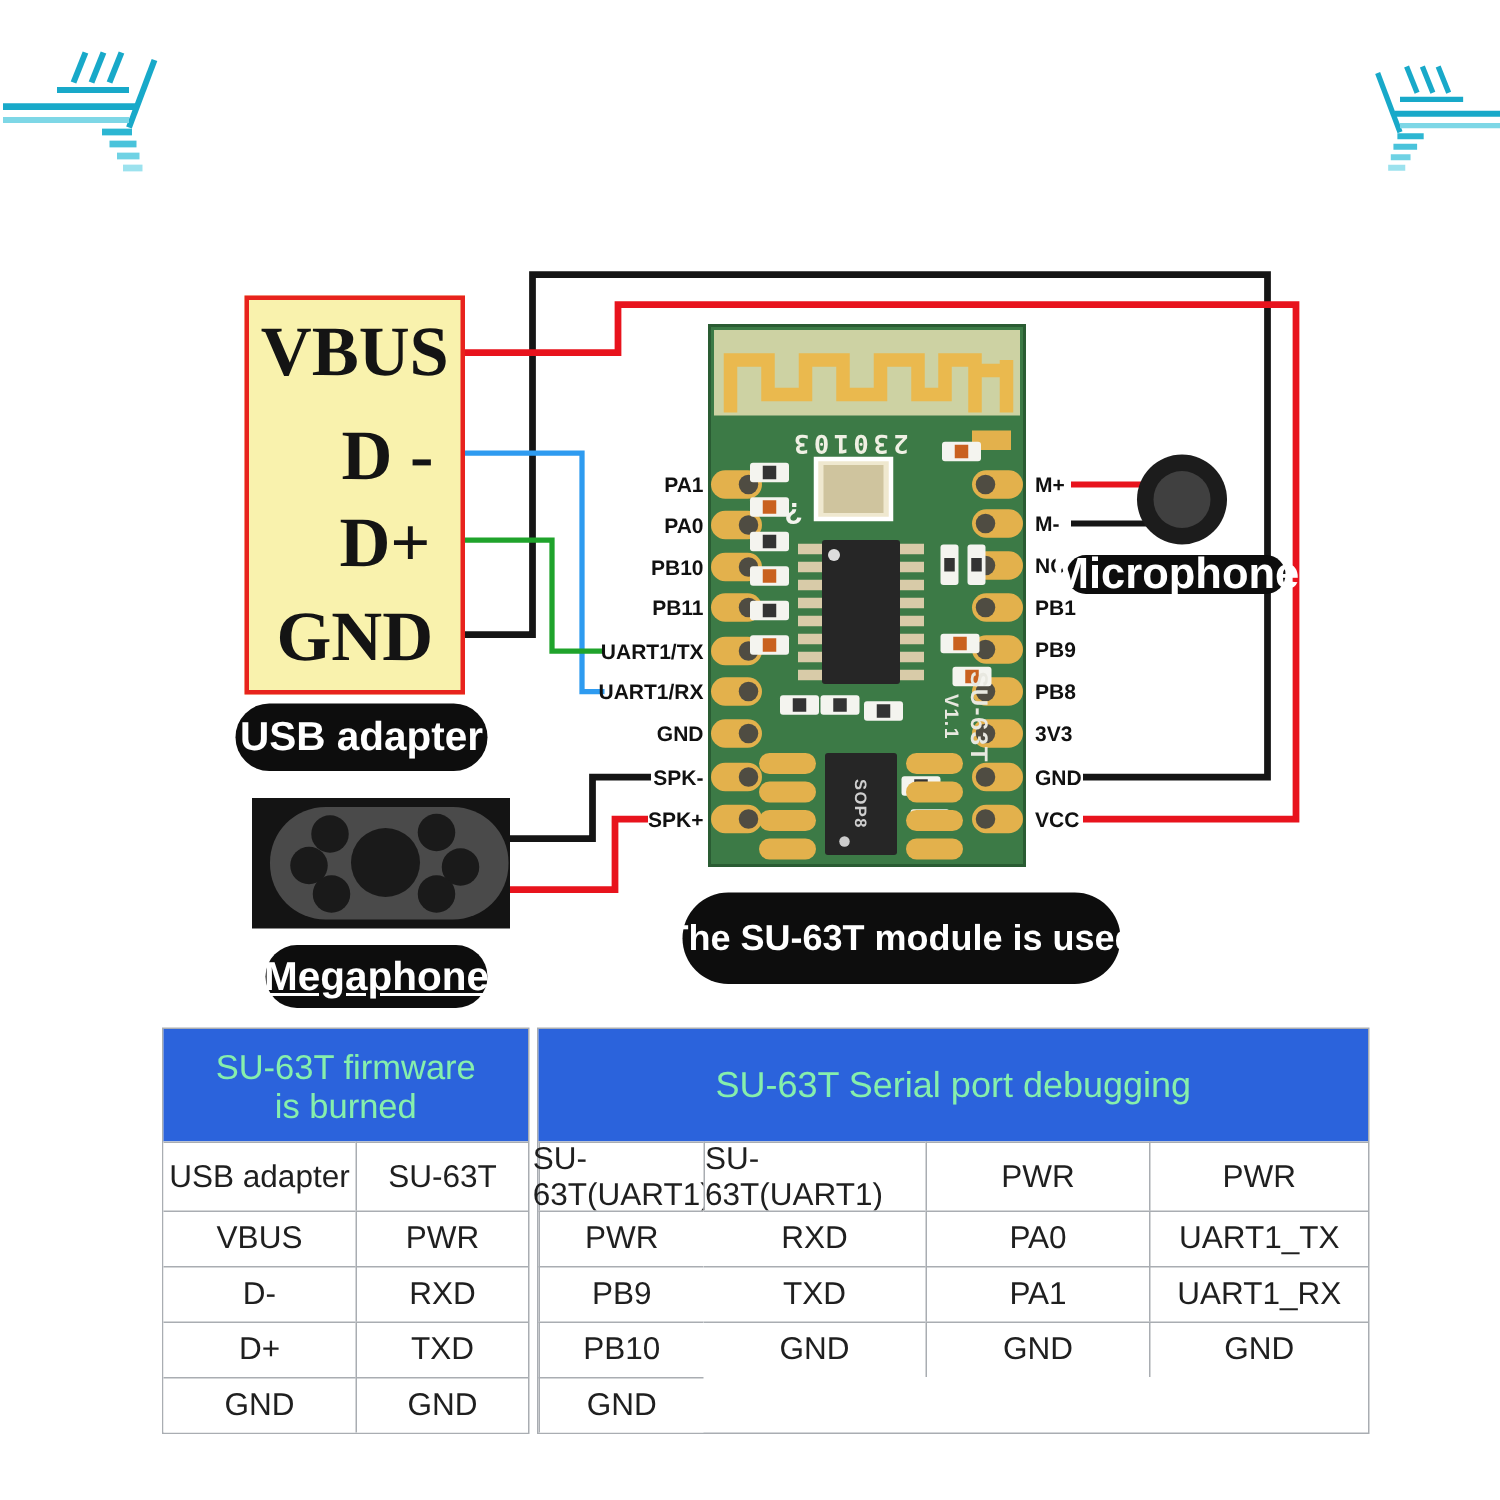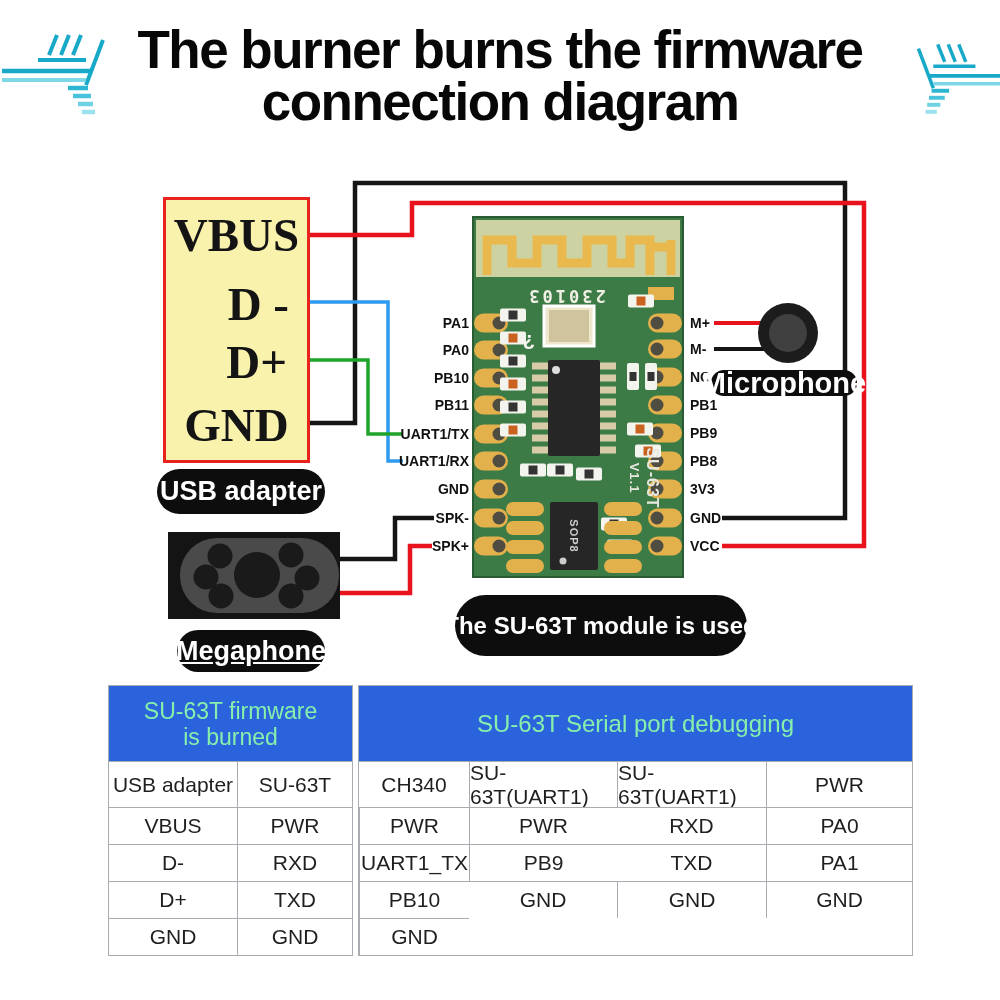--- a/index.html
+++ b/index.html
@@ -78,24 +78,20 @@
           <path d="M84,57 L101,12"></path>
       </g>
       <path d="M0,52 H84" stroke="#7ed7e6" stroke-width="4" fill="none"></path>
       <path d="M66,60 H86" stroke="#2cb6d2" stroke-width="4.5" fill="none"></path>
       <path d="M71,68 H89" stroke="#49c3db" stroke-width="4.5" fill="none"></path>
       <path d="M76,76 H91" stroke="#6fd2e4" stroke-width="4.5" fill="none"></path>
       <path d="M80,84 H93" stroke="#9ce2ee" stroke-width="4.5" fill="none"></path>
     </g>
   </svg>
 
-  <div class="title">
-    <div>The burner burns the firmware</div>
-    <div>connection diagram</div>
-  </div>
 
   <svg class="diagram" viewBox="0 0 1000 1000">
     <defs>
       <g id="padL">
           <rect x="474" y="-9.5" width="34" height="19" rx="9.5" fill="#e3b14c"></rect>
           <circle cx="499" cy="0" r="6.5" fill="#4f4c42"></circle>
         </g>
       <g id="padR">
           <rect x="648" y="-9.5" width="34" height="19" rx="9.5" fill="#e3b14c"></rect>
           <circle cx="657" cy="0" r="6.5" fill="#4f4c42"></circle>
@@ -288,32 +284,32 @@
       <div class="cell">GND</div>
       <div class="cell nl">GND</div>
     </div>
   </div>
 
   <div class="tbl tbl-right">
     <div class="hdr" style="background-color: rgb(43, 99, 220);">
       <div>SU-63T Serial port debugging</div>
     </div>
     <div class="grid">
-      <div class="cell">CH340</div>
       <div class="cell nl">SU-63T(UART1)</div>
       <div class="cell nl">SU-63T(UART1)</div>
       <div class="cell nl">PWR</div>
       <div class="cell nl">PWR</div>
       <div class="cell nl">PWR</div>
       <div class="cell">RXD</div>
       <div class="cell nl">PA0</div>
       <div class="cell nl">UART1_TX</div>
       <div class="cell nl">PB9</div>
       <div class="cell">TXD</div>
       <div class="cell nl">PA1</div>
+      <div class="cell nl">UART1_RX</div>
       <div class="cell nl">PB10</div>
       <div class="cell">GND</div>
       <div class="cell nl">GND</div>
       <div class="cell nl">GND</div>
       <div class="cell nl">GND</div>
     </div>
   </div>
 
 </div>
 

